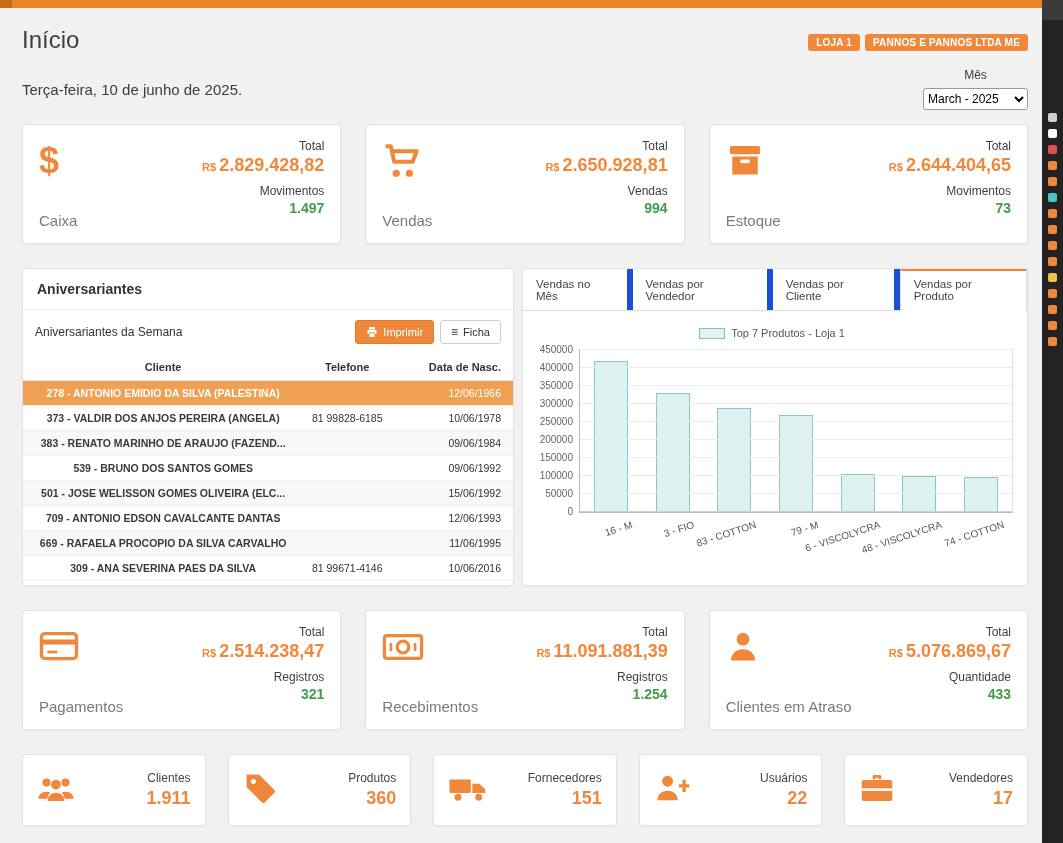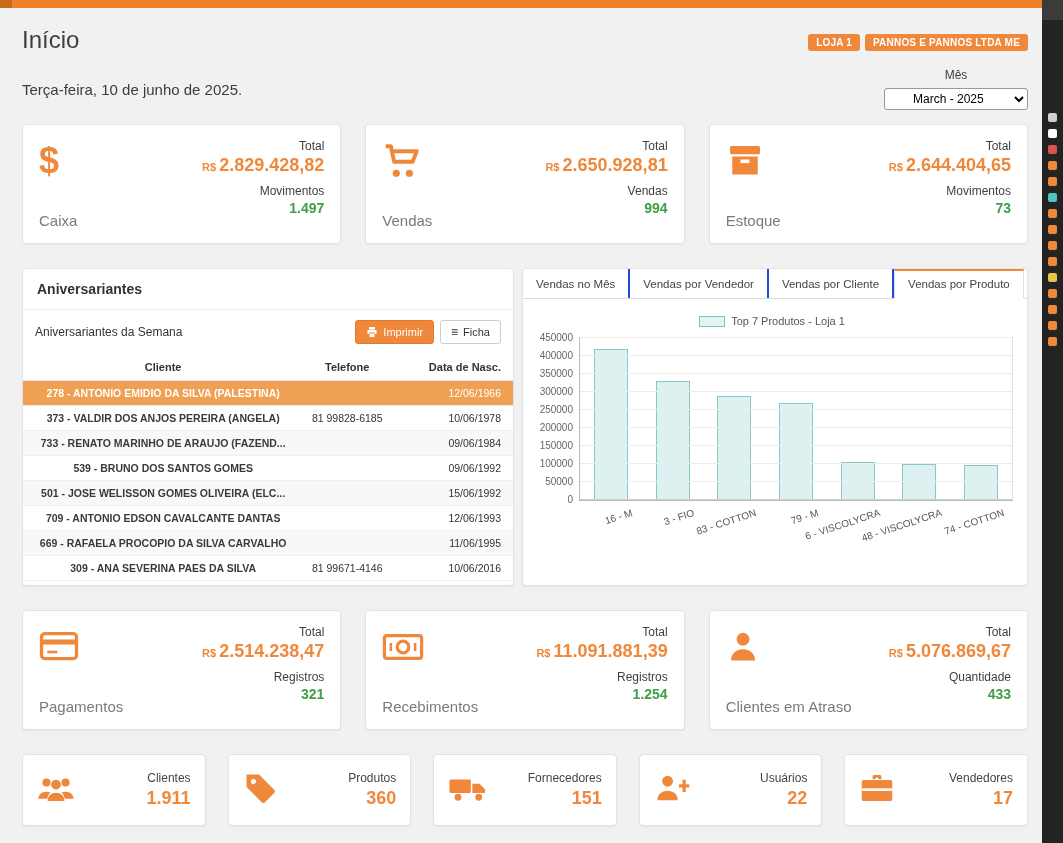--- a/index.html
+++ b/index.html
@@ -17,21 +17,21 @@
   .strip-glyph { width:9px; height:9px; border-radius:2px; margin:7px 0; }
   
   .page { position:absolute; top:8px; left:0; right:21px; bottom:0; padding:18px 14px 0 22px; }
   .header-row { display:flex; align-items:flex-start; justify-content:space-between; }
   h1 { font-size:24px; font-weight:400; color:#3f3f3f; }
   .badges { display:flex; gap:5px; margin-top:8px; }
   .badge { background:#f0883b; color:#fff; font-size:10px; font-weight:bold; padding:3px 8px; border-radius:3px; letter-spacing:.2px; }
   .date-row { display:flex; justify-content:space-between; align-items:center; margin-top:14px; }
   .date-text { font-size:15px; color:#3c3c3c; }
   .month-picker { display:flex; align-items:center; gap:6px; font-size:12px;flex-direction:column; }
-  .month-picker select { font-size:12px; width:144px; height:22px; border:1px solid #999; border-radius:3px; background:#fff; font-family:inherit;padding-left:24px; }
+  .month-picker select { font-size:12px; width:105px; height:22px; border:1px solid #999; border-radius:3px; background:#fff; font-family:inherit; }
   
   .cards-row { display:grid; grid-template-columns:repeat(3,1fr); gap:24px; margin-top:14px; }
   .stat-card { background:#fff; border:1px solid #e3e3e3; border-radius:4px; box-shadow:0 1px 2px rgba(0,0,0,.05);
     height:120px; padding:14px 16px; display:flex; justify-content:space-between; }
   .sc-left { display:flex; flex-direction:column; justify-content:space-between; }
   .sc-icon { height:44px; display:flex; align-items:center; color:#f0883b; }
   .icon-dollar { font-size:36px; font-weight:bold; color:#f0883b; line-height:1; }
   .sc-name { font-size:15px; font-weight:normal; color:#7a7a7a; }
   .sc-right { text-align:right; }
   .sc-lab { font-size:12px; color:#3f3f3f; }
@@ -55,21 +55,21 @@
   .col-tel { flex:0 0 24%; text-align:center; }
   .col-data { flex:1; text-align:right; }
   .b-row { display:flex; align-items:center; padding:6px 12px; font-size:10.5px; border-bottom:1px solid #f0f0f0; min-height:25px; }
   .b-row:nth-child(odd) { background:#f8f8f8; }
   .b-row .col-cliente { font-weight:bold; color:#3a3a3a; }
   .b-row .col-tel, .b-row .col-data { color:#333; }
   .b-row.highlight { background:#efa052; }
   .b-row.highlight .col-cliente, .b-row.highlight .col-tel, .b-row.highlight .col-data { color:#fff; }
   
   .tabs { display:flex; border-bottom:1px solid #ddd; }
-  .tab { padding:9px 13px 8px; font-size:11.5px; color:#444; border-right:2px solid #1d4ed8; cursor:pointer; }
+  .tab { padding:9px 13px 8px; font-size:11.5px; color:#444; border-right:6px solid #1d4ed8; cursor:pointer; }
   .tab.active { margin-bottom:-1px; background:#fff; border:1px solid #ddd; border-bottom:1px solid #fff; border-top:2px solid #f0883b; padding-top:7px; }
   .chart-wrap { padding:16px 14px 6px 8px; }
   .chart-legend { display:flex; justify-content:center; align-items:center; gap:6px; margin-bottom:10px; }
   .legend-box { width:26px; height:11px; background:#e3f4f3; border:1px solid #79c3c1; }
   .legend-label { font-size:11px; color:#555; }
   .chart-body { display:flex; }
   #ylabels { position:relative; width:48px; height:164px; }
   .ylab { position:absolute; right:6px; font-size:10px; color:#666; }
   .plot-col { flex:1; }
   #plot { position:relative; height:164px; border:1px solid #e0e0e0; border-left-color:#bbb; border-bottom-color:#bbb; }
@@ -222,21 +222,21 @@
             <span class="col-cliente">278 - ANTONIO EMIDIO DA SILVA (PALESTINA)</span>
             <span class="col-tel"></span>
             <span class="col-data">12/06/1966</span>
           </div>
           <div class="b-row">
             <span class="col-cliente">373 - VALDIR DOS ANJOS PEREIRA (ANGELA)</span>
             <span class="col-tel">81 99828-6185</span>
             <span class="col-data">10/06/1978</span>
           </div>
           <div class="b-row">
-            <span class="col-cliente">733 - RENATO MARINHO DE ARAUJO (FAZEND...</span>
+            <span class="col-cliente">383 - RENATO MARINHO DE ARAUJO (FAZEND...</span>
             <span class="col-tel"></span>
             <span class="col-data">09/06/1984</span>
           </div>
           <div class="b-row">
             <span class="col-cliente">539 - BRUNO DOS SANTOS GOMES</span>
             <span class="col-tel"></span>
             <span class="col-data">09/06/1992</span>
           </div>
           <div class="b-row">
             <span class="col-cliente">501 - JOSE WELISSON GOMES OLIVEIRA (ELC...</span>

